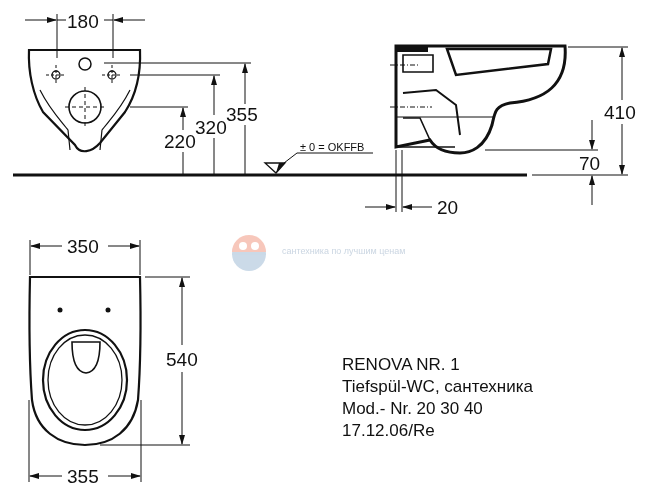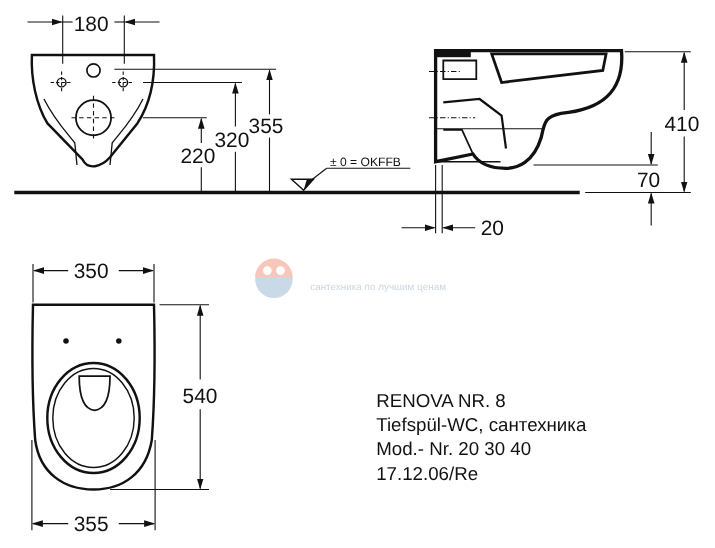--- a/index.html
+++ b/index.html
@@ -6,21 +6,21 @@
   body{width:650px;height:498px;position:relative;overflow:hidden;font-family:"Liberation Sans",sans-serif;}
   svg{position:absolute;left:0;top:0;}
   .dim{font-family:"Liberation Sans",sans-serif;font-size:19px;fill:#111;}
   .small{font-family:"Liberation Sans",sans-serif;font-size:11px;fill:#111;}
   .t{stroke:#111;fill:none;}
   .info{position:absolute;left:342px;top:354px;font-size:17px;line-height:22px;color:#111;}
   .info div{white-space:nowrap;}
   .wm{position:absolute;left:230px;top:232px;width:200px;height:48px;opacity:0.75;}
   .wm .name{position:absolute;left:50px;top:4px;font-size:19px;font-weight:bold;color:#b9c8d8;}
   .wm .name .o{color:#f5c8bc;}
-  .wm .tag{position:absolute;left:52px;top:24px;font-size:9px;color:#b9c8d8;}
+  .wm .tag{position:absolute;left:52px;top:14px;font-size:9px;color:#b9c8d8;}
 </style>
 </head>
 <body>
 
 <svg width="650" height="498" viewBox="0 0 650 498">
   <defs>
     <marker id="ar" markerWidth="10" markerHeight="8" refX="9" refY="4" orient="auto" markerUnits="userSpaceOnUse">
       <path d="M0,1 L10,4 L0,7 Z" fill="#111"></path>
     </marker>
   </defs>
@@ -136,17 +136,17 @@
     <circle cx="243" cy="246" r="4" fill="#fff"></circle>
     <circle cx="255" cy="246" r="4" fill="#fff"></circle>
   </g>
 </svg>
 
 <div class="wm">
   <div class="tag">сантехника по лучшим ценам</div>
 </div>
 
 <div class="info">
-  <div>RENOVA NR. 8</div>
+  <div>RENOVA NR. 1</div>
   <div>Tiefspül-WC, сантехника</div>
   <div>Mod.- Nr. 20 30 40</div>
   <div>17.12.06/Re</div>
 </div>
 
 </body></html>

